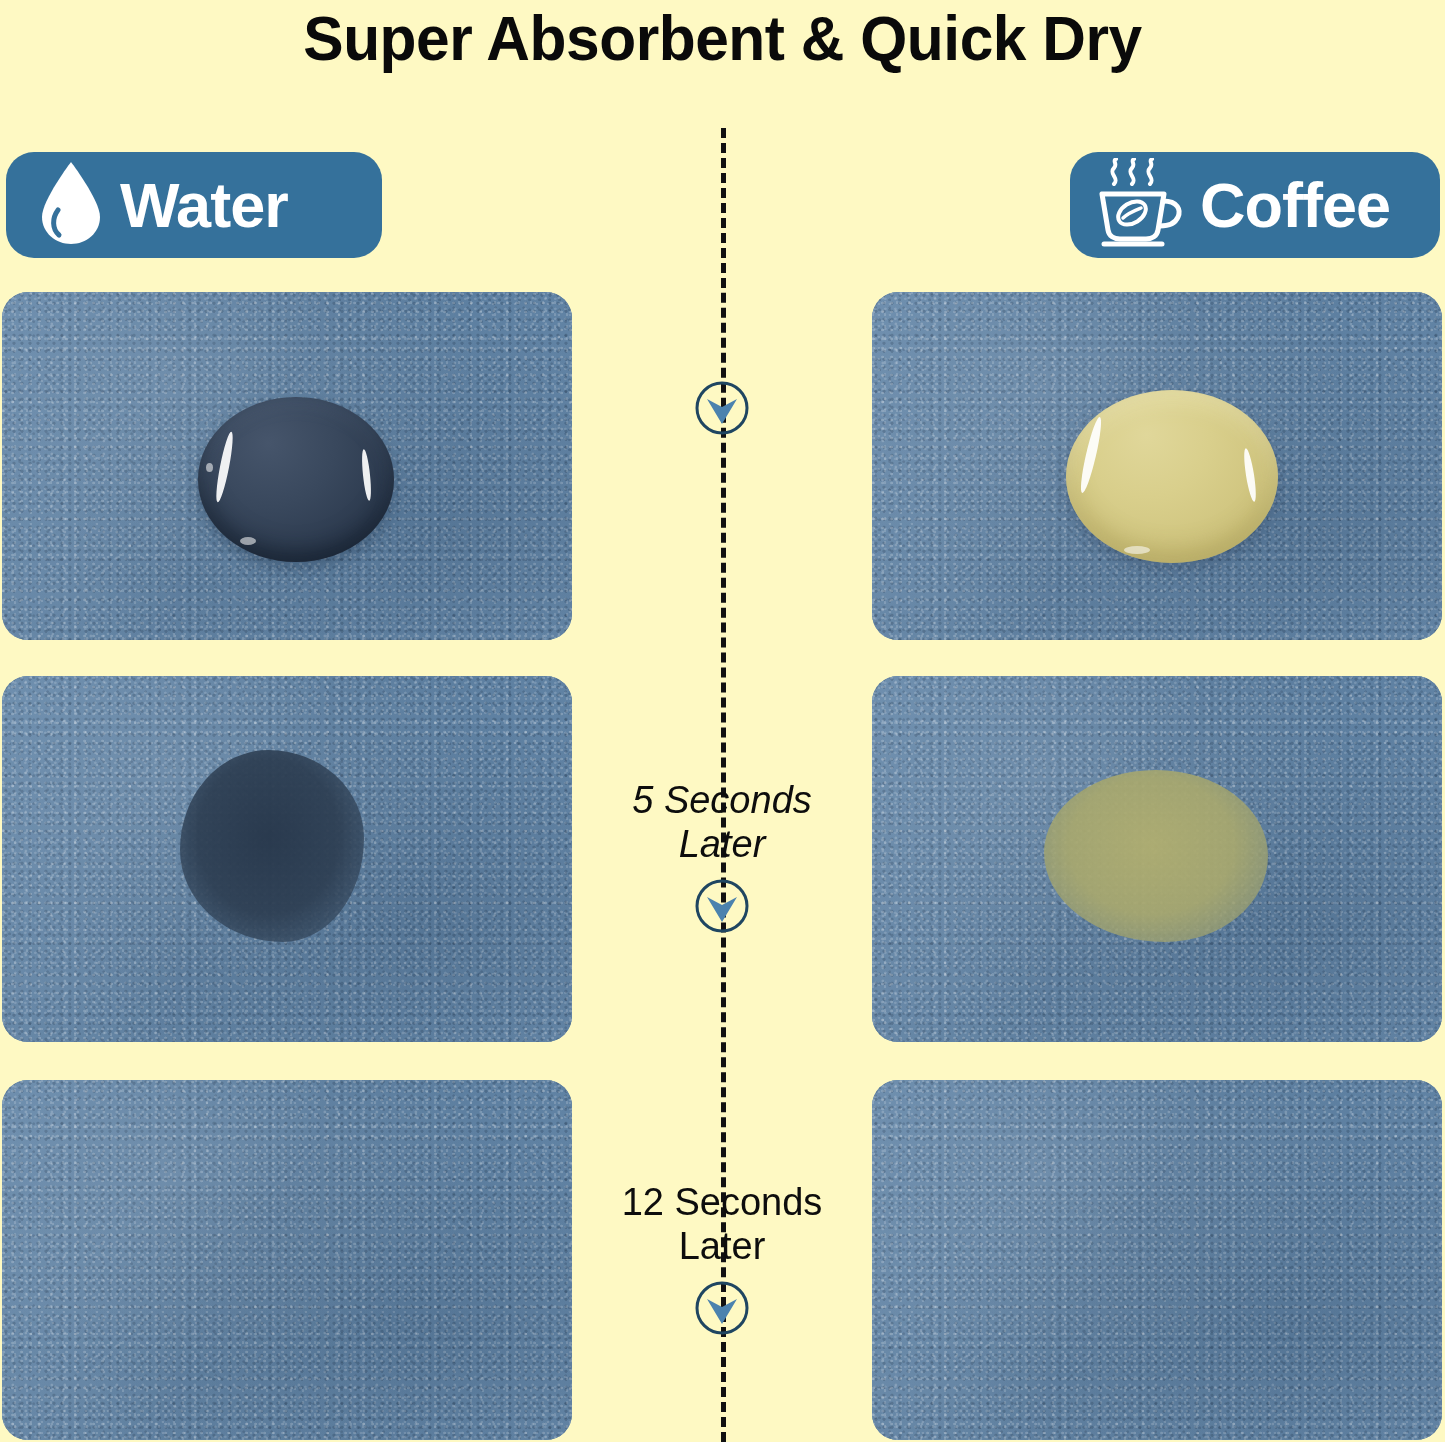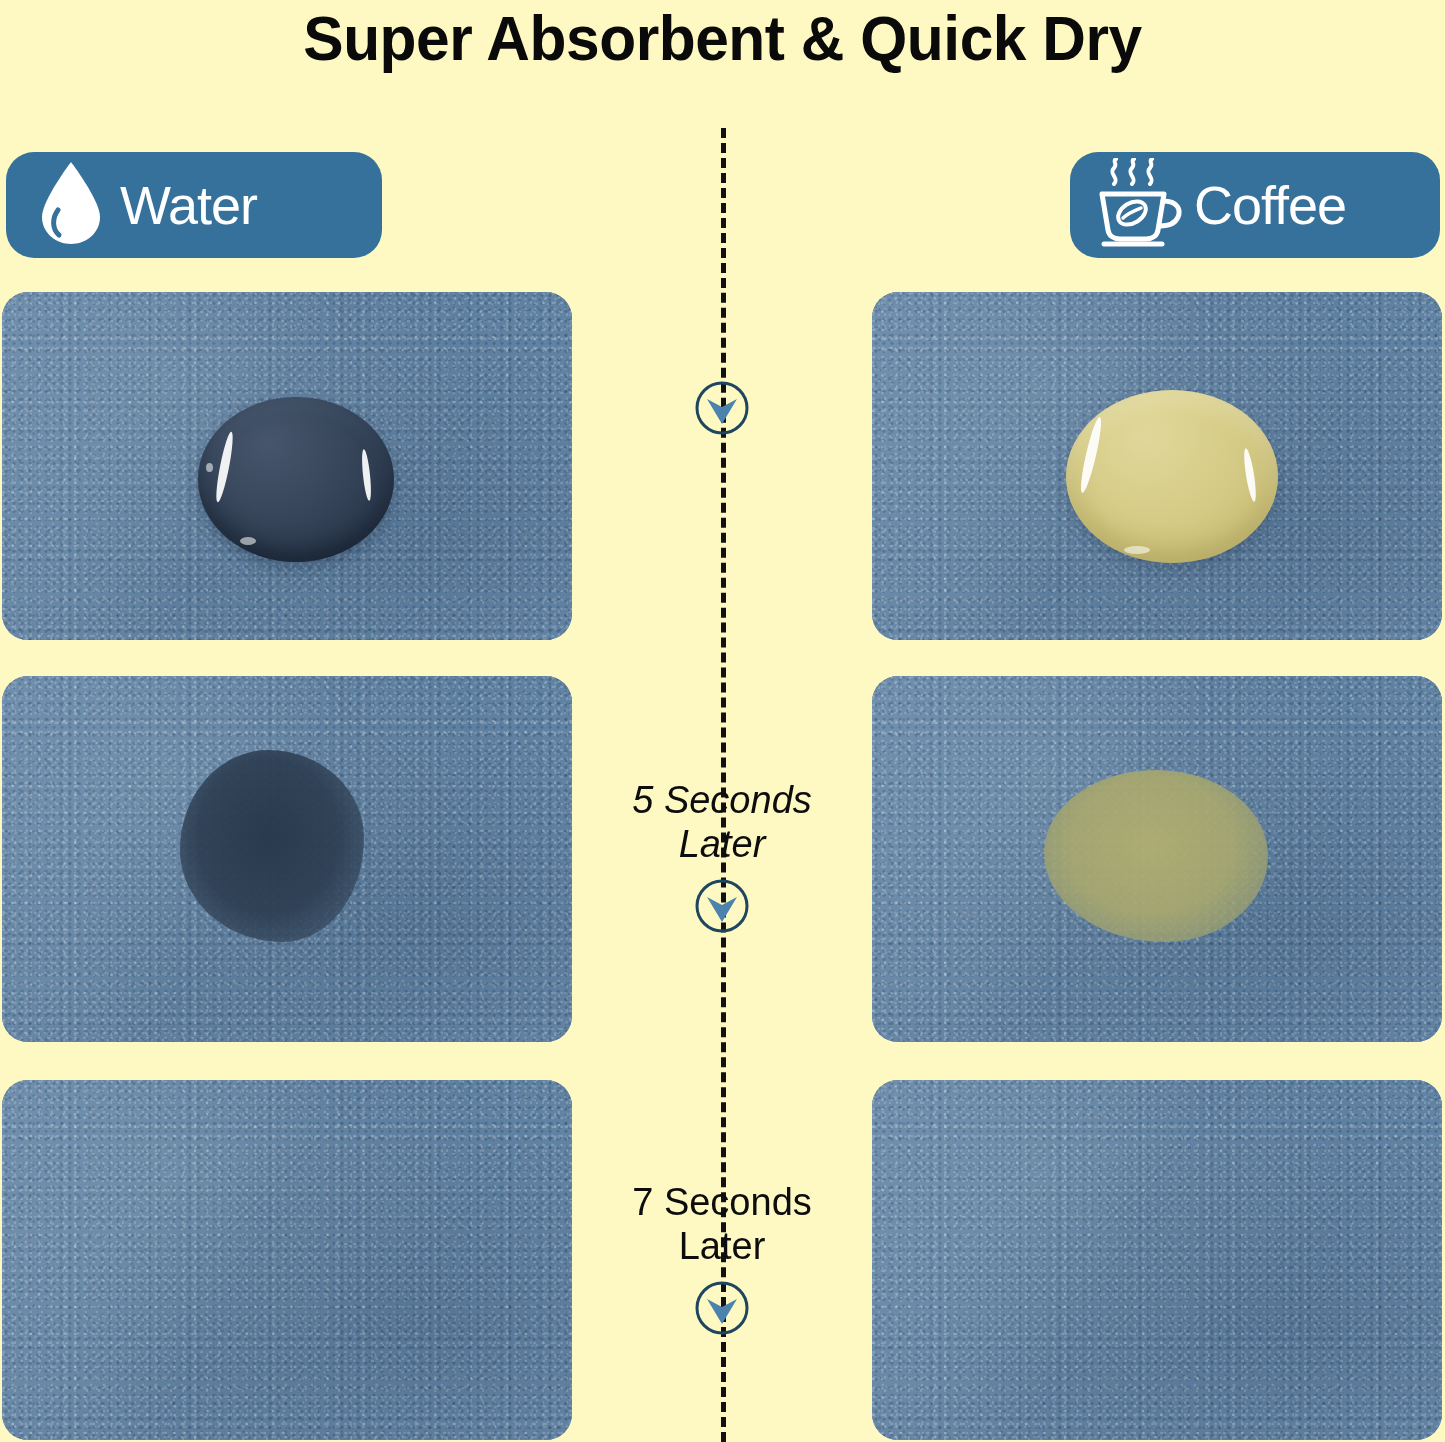--- a/index.html
+++ b/index.html
@@ -56,29 +56,29 @@
   .badge-coffee {
     left: 1070px;
     top: 152px;
     width: 370px;
     height: 106px;
     background: #35719B;
     padding-left: 22px;
   }
   .badge-label {
     color: #ffffff;
-    font-size: 54px;
-    font-weight: 400;
+    font-size: 63px;
+    font-weight: 700;
     letter-spacing: -1px;
     font-family: "Liberation Sans Narrow", "Liberation Sans", sans-serif;
     line-height: 1;
     margin-left: 16px;
     white-space: nowrap;
   }
-  .badge-coffee .badge-label { margin-left: 6px; }
+  .badge-coffee .badge-label { margin-left: 12px; }
   .badge-icon { flex: 0 0 auto; display: block; }
 
   
   .divider {
     position: absolute;
     left: 721px;
     top: 128px;
     width: 0;
     height: 1314px;
     border-left: 5px dashed #111111;
@@ -265,21 +265,21 @@
   <div class="step" style="top:778px;font-style:italic;">
     <div class="step-text">5 Seconds
 Later</div>
     <svg class="arrow-circle" viewBox="0 0 56 56">
       <circle cx="28" cy="28" r="25" fill="none" stroke="#1F4661" stroke-width="3"></circle>
       <path d="M13 19 L28 27 L43 19 L28 44 Z" fill="#4B82AE"></path>
     </svg>
   </div>
 
   <div class="step" style="top:1180px;">
-    <div class="step-text">7 Seconds
+    <div class="step-text">12 Seconds
 Later</div>
     <svg class="arrow-circle" viewBox="0 0 56 56">
       <circle cx="28" cy="28" r="25" fill="none" stroke="#1F4661" stroke-width="3"></circle>
       <path d="M13 19 L28 27 L43 19 L28 44 Z" fill="#4B82AE"></path>
     </svg>
   </div>
 
 </div>
 
 </body></html>

